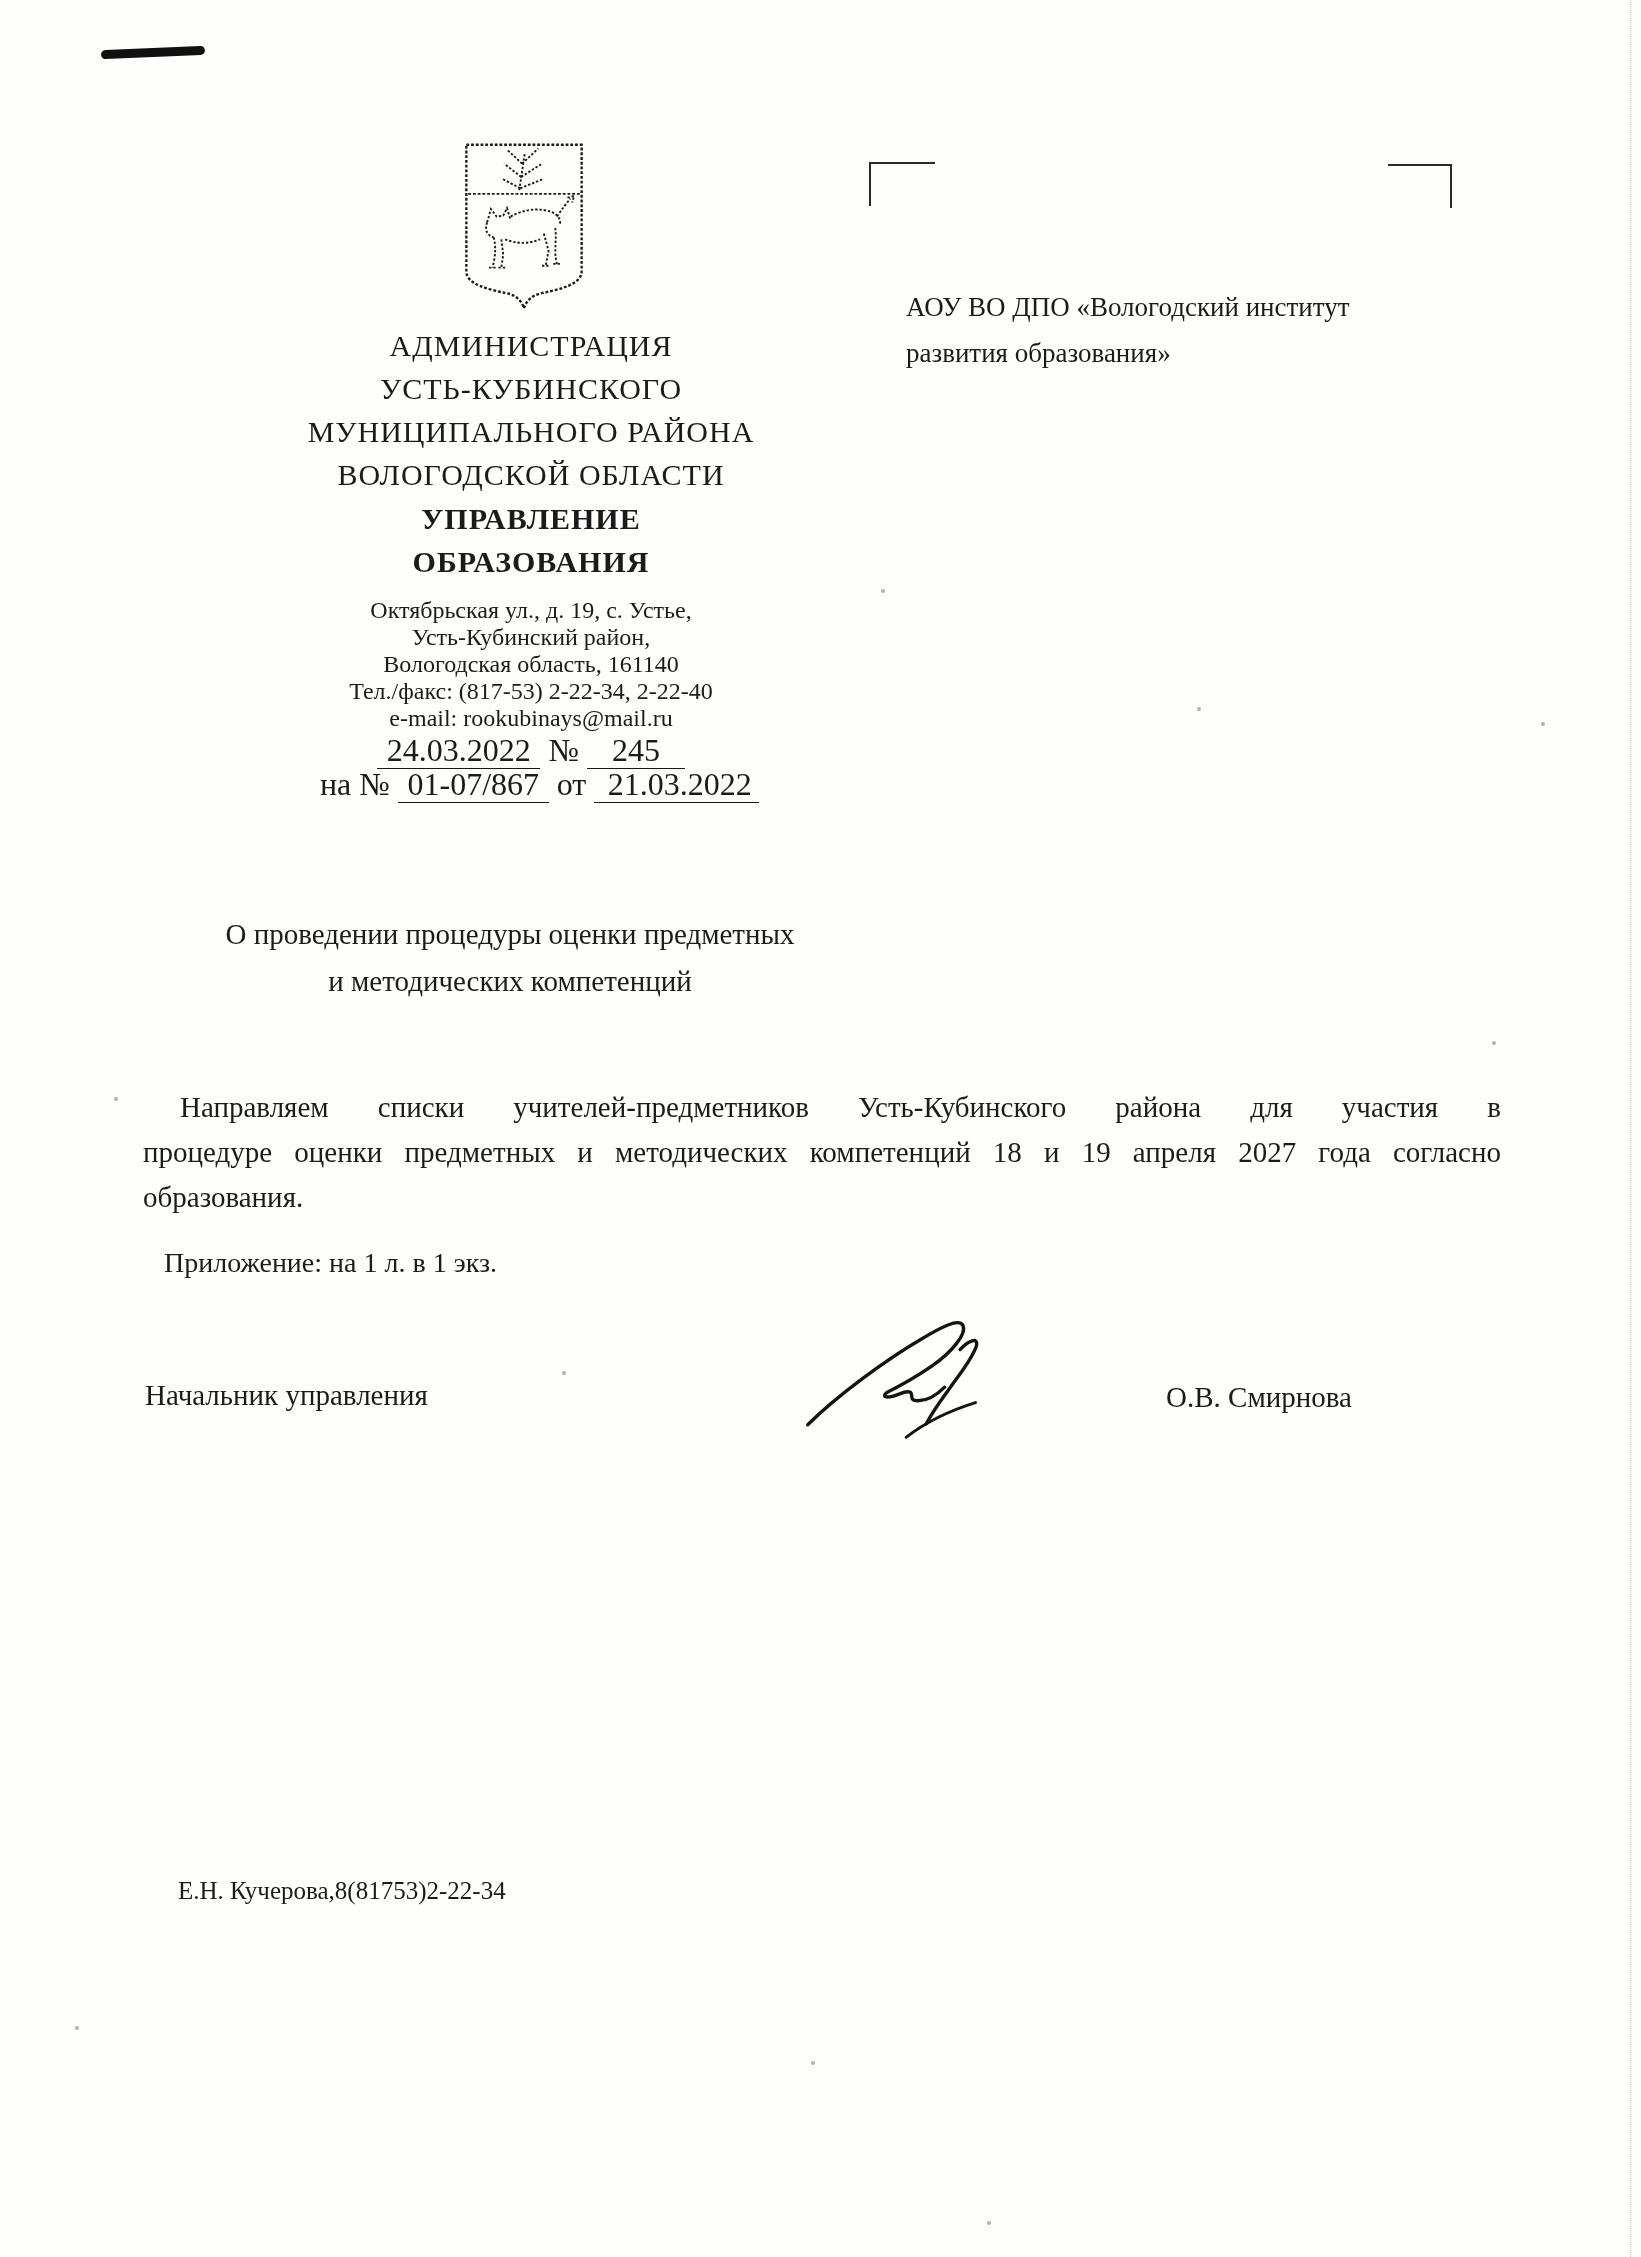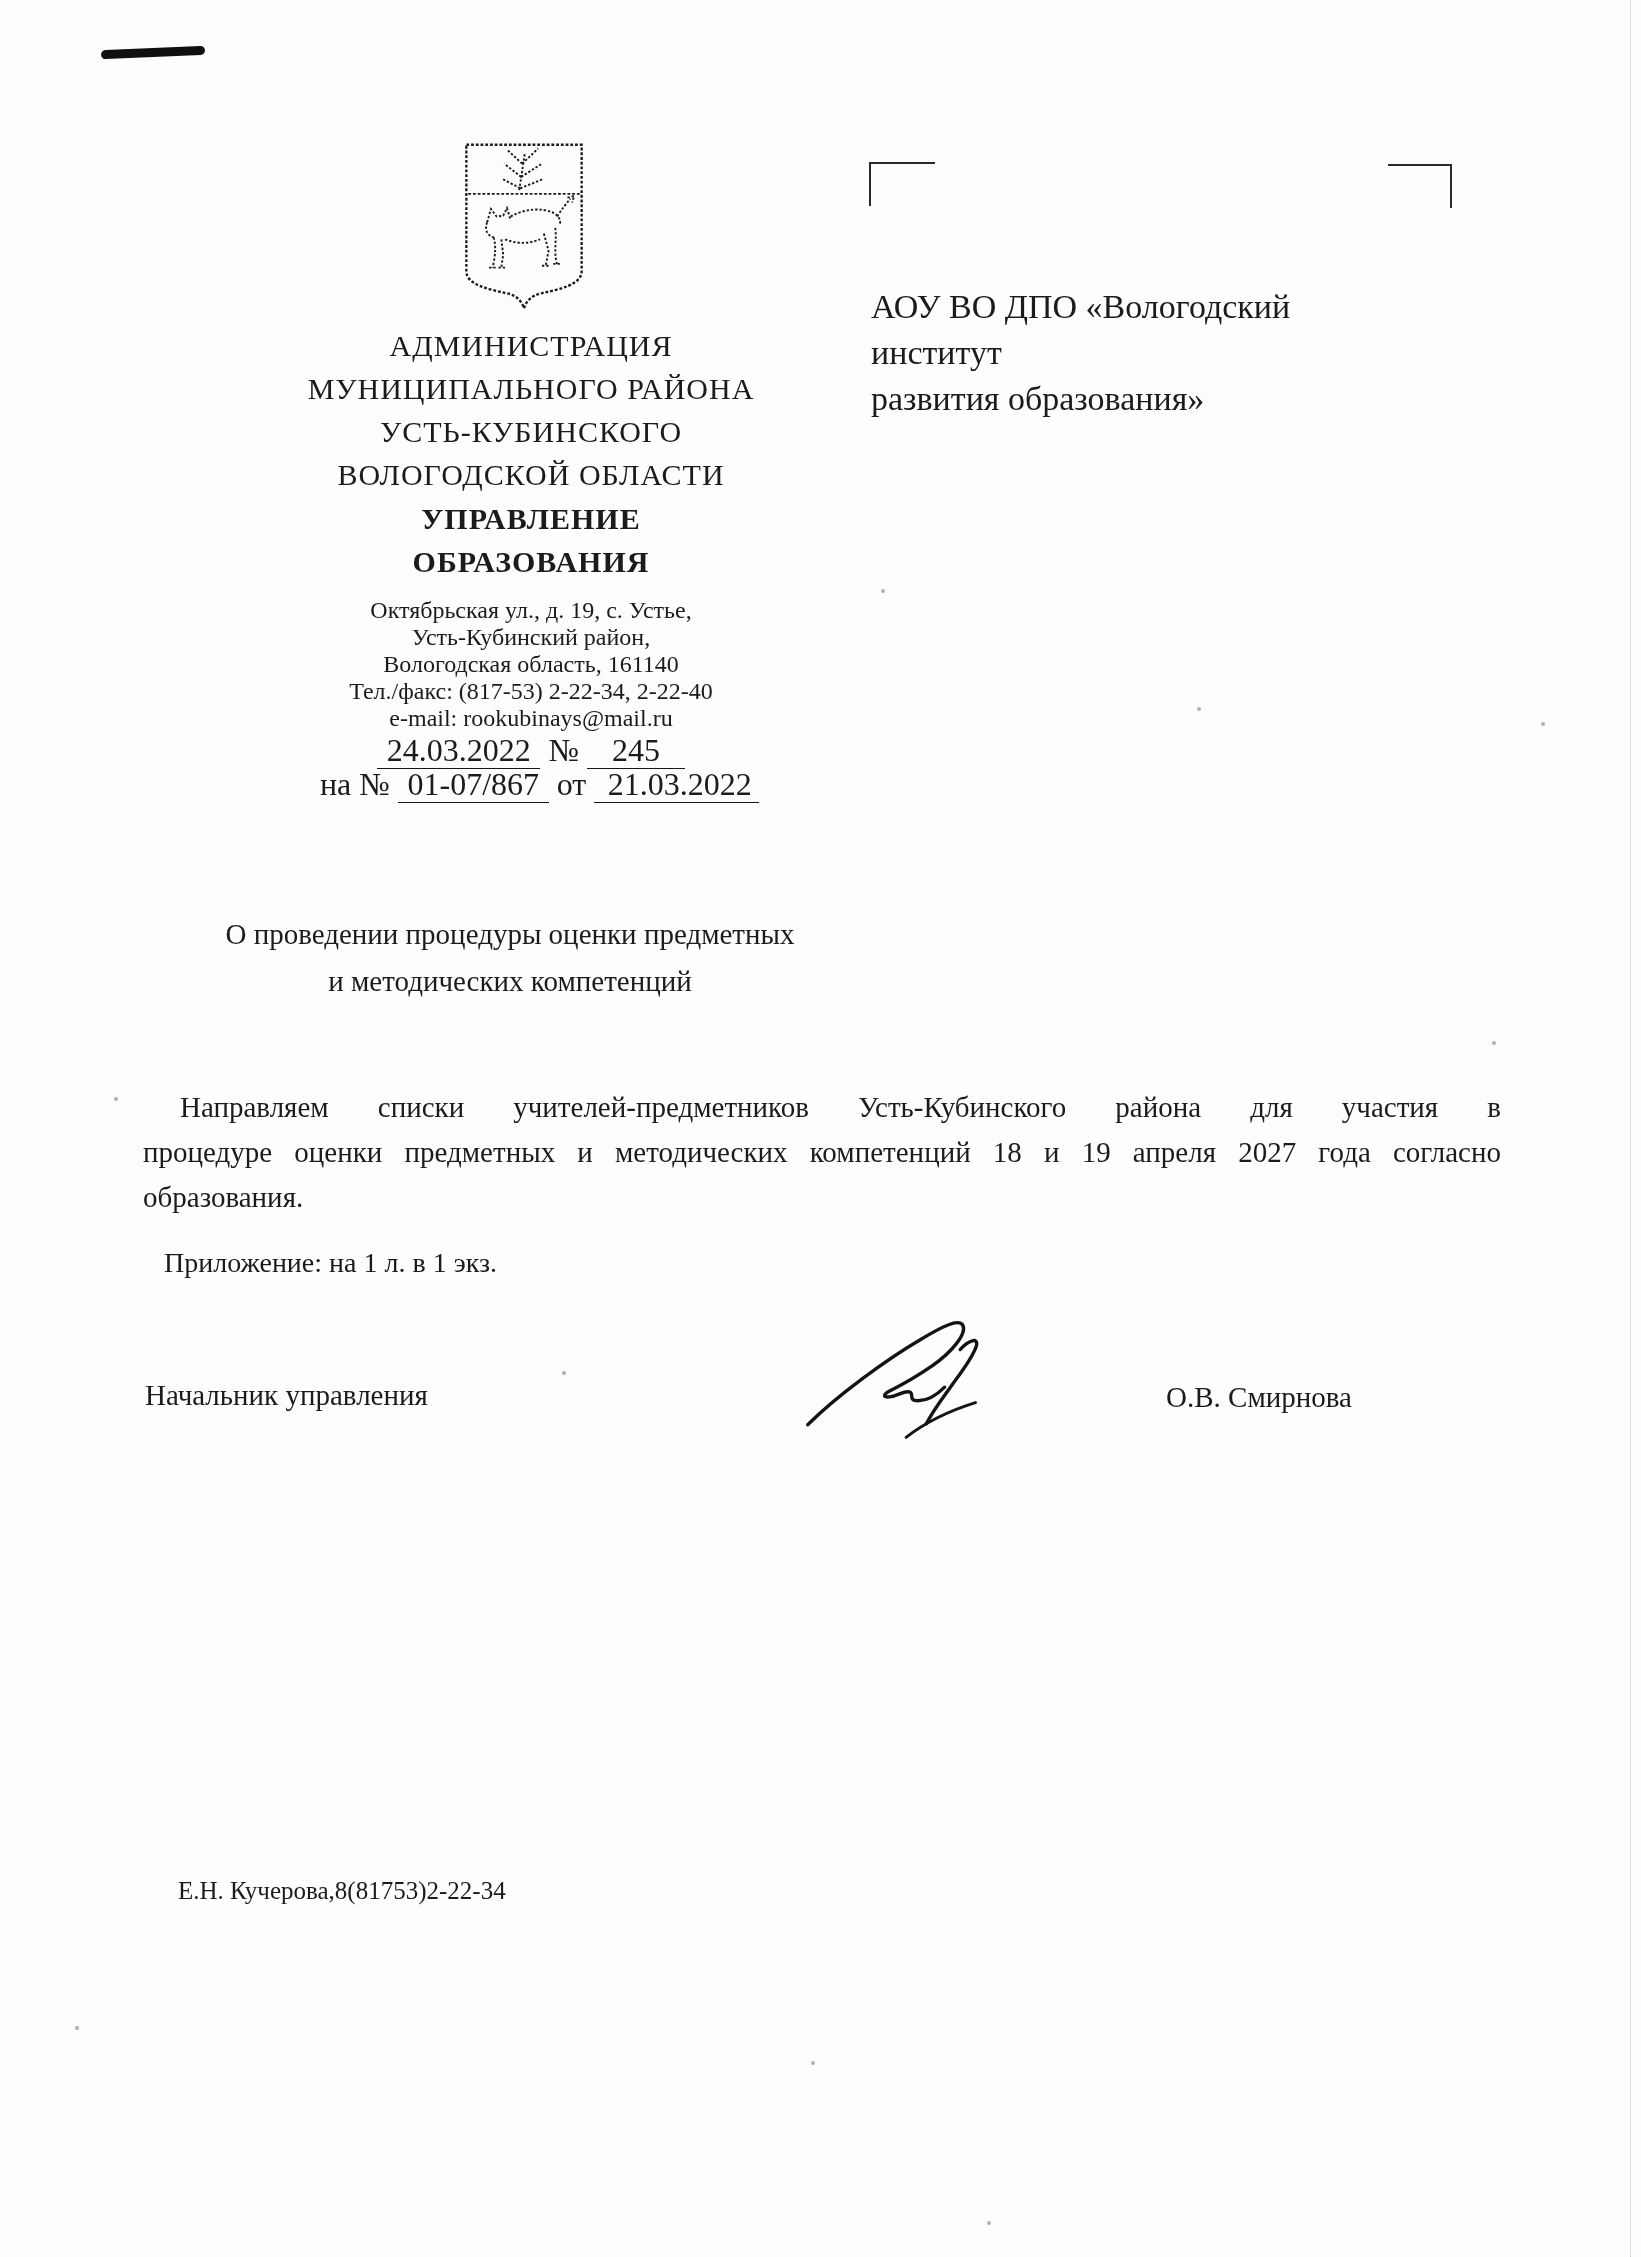--- a/index.html
+++ b/index.html
@@ -40,22 +40,22 @@
   .org-line{font-size:30px;line-height:43px;letter-spacing:1px;}
   .dept-line{font-size:30px;line-height:43px;letter-spacing:1px;font-weight:bold;margin-top:1px;}
   .addr{margin-top:13.5px;}
   .addr-line{font-size:24px;line-height:27px;}
   .numline{font-size:32px;line-height:30px;margin-top:3.9px;}
   .u{border-bottom:1.9px solid #161616;padding:0 9.7px;}
   .u-wide{border-bottom:1.9px solid #161616;padding:0 25px;}
   .u-tail{border-bottom:1.9px solid #161616;padding:0 7.7px 0 13.5px;margin-right:-17.4px;}
   
   .recipient{
-    position:absolute;left:871px;top:284px;width:521px;
-    font-size:34px;line-height:46px;
+    position:absolute;left:906px;top:284px;width:521px;
+    font-size:27px;line-height:46px;
   }
   
   .subject{
     position:absolute;left:143px;top:911px;width:734px;
     font-size:29px;line-height:47px;text-align:center;
   }
   
   .bodytext{
     position:absolute;left:143px;top:1085px;width:1358px;
     font-size:29px;line-height:45px;
@@ -115,22 +115,22 @@
         <path d="M45,104 C57,109 70,109 82,104"></path>
         <path d="M86,98 L91,116 L88,132"></path>
         <path d="M98,92 C100,104 96,118 100,130"></path>
         <path d="M28,134 L36,134 M38,134 L45,134 M84,132 L92,132 M96,130 L104,130"></path>
       </g>
     </svg>
   </div>
 
   <div class="org-col">
     <div class="org-line">АДМИНИСТРАЦИЯ</div>
+    <div class="org-line">УСТЬ-КУБИНСКОГО</div>
     <div class="org-line">МУНИЦИПАЛЬНОГО РАЙОНА</div>
-    <div class="org-line">УСТЬ-КУБИНСКОГО</div>
     <div class="org-line">ВОЛОГОДСКОЙ ОБЛАСТИ</div>
     <div class="dept-line">УПРАВЛЕНИЕ ОБРАЗОВАНИЯ</div>
     <div class="addr">
       <div class="addr-line">Октябрьская ул., д. 19, с. Устье,</div>
       <div class="addr-line">Усть-Кубинский район,</div>
       <div class="addr-line">Вологодская область, 161140</div>
       <div class="addr-line">Тел./факс: (817-53) 2-22-34, 2-22-40</div>
       <div class="addr-line">e-mail: rookubinays@mail.ru</div>
     </div>
     <div class="numline">

